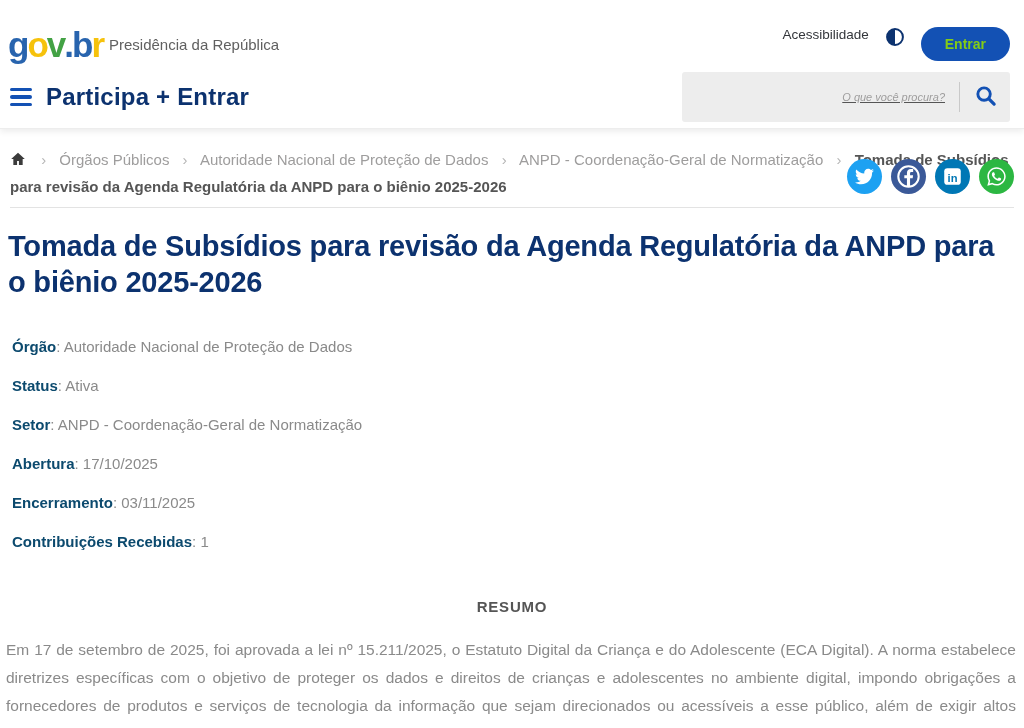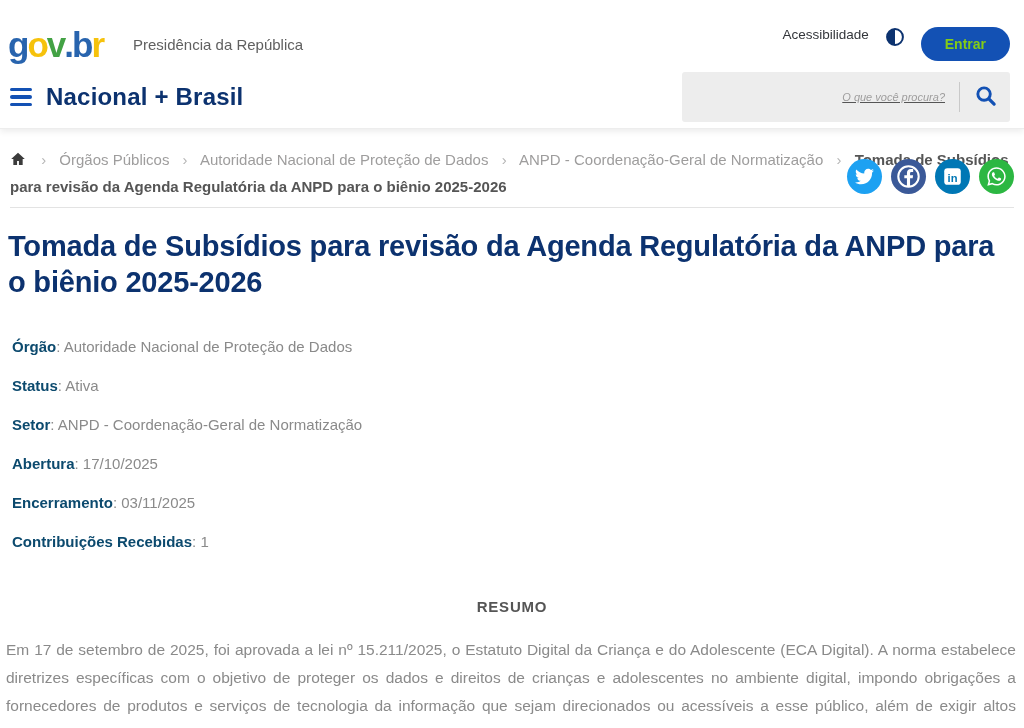--- a/index.html
+++ b/index.html
@@ -6,21 +6,21 @@
   html,body { width:1024px; height:728px; overflow:hidden; background:#fff;
               font-family:"Liberation Sans","DejaVu Sans",sans-serif; }
 
   
   .header { background:#fff; border-bottom:1px solid #ededed;
             box-shadow:0 3px 6px rgba(0,0,0,.07); padding:22px 14px 0 8px; }
   .hdr-top { display:flex; align-items:center; height:44px; }
   .logo { font-weight:bold; font-size:35px; letter-spacing:-2px; line-height:1;
           cursor:pointer; }
   .logo span { display:inline-block; }
-  .logo-sub { font-size:15px; color:#606060; margin-left:30px; }
+  .logo-sub { font-size:15px; color:#606060; margin-left:6px; }
   .hdr-top-right { margin-left:auto; display:flex; align-items:flex-start; gap:16px; }
   .access-link { font-size:13.5px; color:#33363b; cursor:pointer; }
   .contrast-btn { width:20px; height:20px; color:#0C326F; cursor:pointer;
                   display:flex; align-items:center; }
   .login-btn { background:#1351B4; color:#84cc16; border:none; border-radius:20px;
                padding:9px 24px; font-size:14px; font-weight:bold; cursor:pointer;
                font-family:Liberation Sans, sans-serif; }
 
   .hdr-bottom { display:flex; align-items:center; height:62px; }
   .hamburger { display:flex; flex-direction:column; gap:4px; margin-right:12px;
@@ -86,21 +86,21 @@
       <button class="login-btn" style="background: rgb(19, 81, 180);">Entrar</button>
     </div>
   </div>
 
   <div class="hdr-bottom">
     <div class="hamburger">
       <i></i>
         <i></i>
         <i></i>
     </div>
-    <div class="portal-title" style="color: rgb(12, 50, 111);">Nacional + Brasil</div>
+    <div class="portal-title" style="color: rgb(12, 50, 111);">Participa + Entrar</div>
     <div class="searchbox">
       <input type="text" placeholder="O que você procura?" style="">
       <span class="search-sep"></span>
       <button class="search-btn">
         <span>
           <svg viewBox="0 0 24 24" width="23" height="23">
             <circle cx="10.5" cy="10.5" r="6.5" fill="none" stroke="#1351B4" stroke-width="3"></circle>
             <line x1="15.5" y1="15.5" x2="21" y2="21" stroke="#1351B4" stroke-width="3.4" stroke-linecap="round"></line>
           </svg>
         </span>

